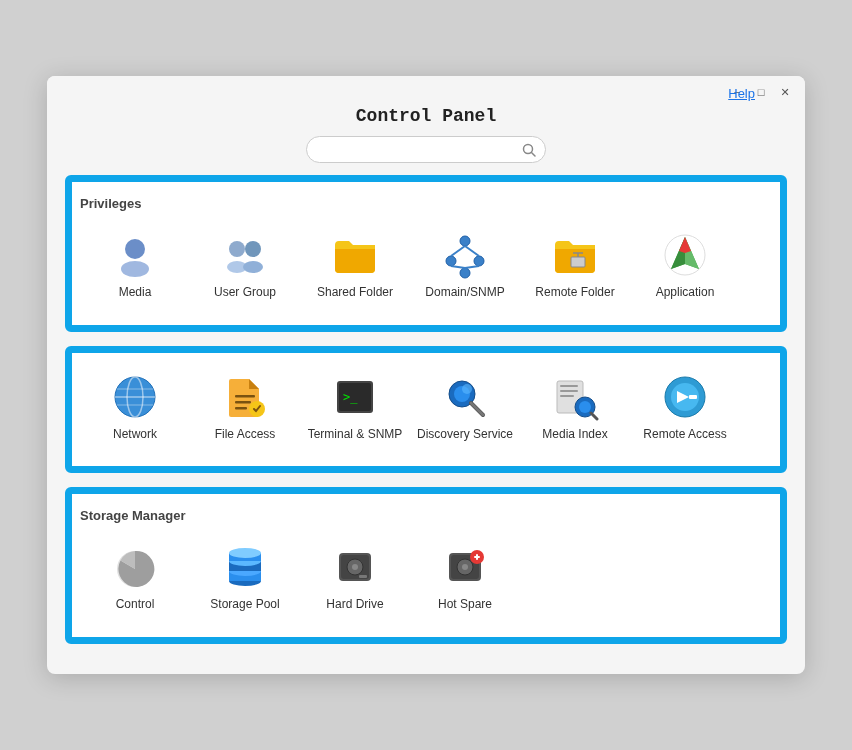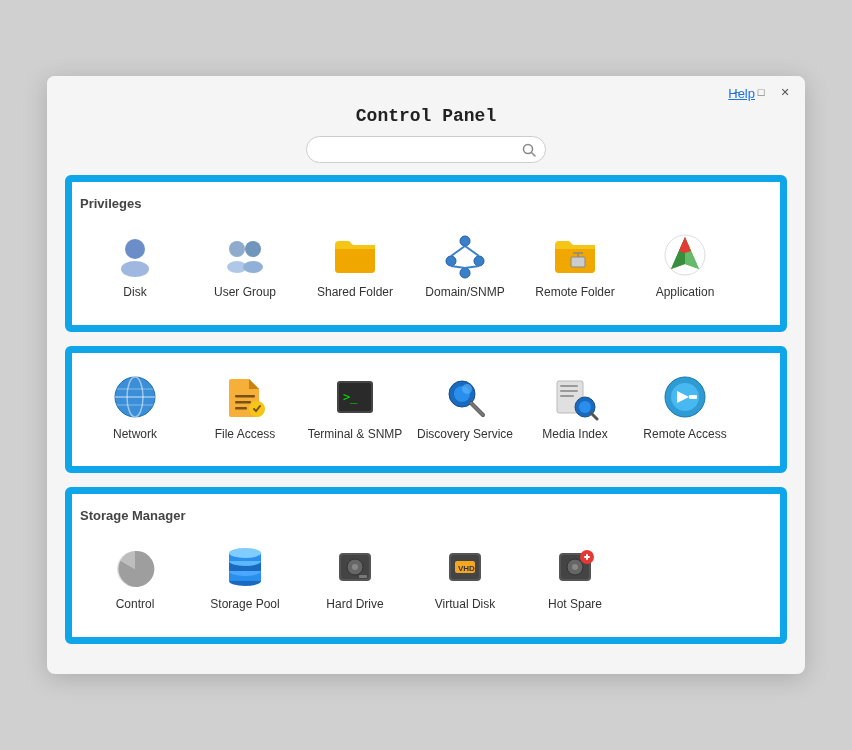--- a/index.html
+++ b/index.html
@@ -174,21 +174,21 @@
       <div class="section-title">Privileges</div>
       <div class="icon-grid">
 
         <div class="icon-item">
           <div class="icon-img">
             <svg width="48" height="48" viewBox="0 0 48 48">
               <circle cx="24" cy="18" r="10" fill="#6b8ec8"></circle>
               <ellipse cx="24" cy="38" rx="14" ry="8" fill="#a0b8e0"></ellipse>
             </svg>
           </div>
-          <span class="icon-label">Disk</span>
+          <span class="icon-label">Media</span>
         </div>
 
         <div class="icon-item">
           <div class="icon-img">
             <svg width="48" height="48" viewBox="0 0 48 48">
               <circle cx="16" cy="18" r="8" fill="#8eaacd"></circle>
               <circle cx="32" cy="18" r="8" fill="#7096bb"></circle>
               <ellipse cx="16" cy="36" rx="10" ry="6" fill="#b0c8e8"></ellipse>
               <ellipse cx="32" cy="36" rx="10" ry="6" fill="#90b0d8"></ellipse>
             </svg>
@@ -378,32 +378,20 @@
               <rect x="8" y="10" width="32" height="28" rx="4" fill="#555"></rect>
               <rect x="10" y="12" width="28" height="24" rx="3" fill="#444"></rect>
               <circle cx="24" cy="24" r="8" fill="#666" stroke="#333" stroke-width="1"></circle>
               <circle cx="24" cy="24" r="3" fill="#888"></circle>
               <rect x="28" y="32" width="8" height="3" rx="1" fill="#777"></rect>
             </svg>
           </div>
           <span class="icon-label">Hard Drive</span>
         </div>
 
-        <div class="icon-item">
-          <div class="icon-img">
-            <svg width="48" height="48" viewBox="0 0 48 48">
-              <rect x="8" y="10" width="32" height="28" rx="4" fill="#555"></rect>
-              <rect x="10" y="12" width="28" height="24" rx="3" fill="#444"></rect>
-
-              <rect x="14" y="18" width="20" height="12" rx="2" fill="#f5a623"></rect>
-              <text x="17" y="28" font-size="8" fill="#333" font-weight="bold" font-family="Arial">VHD</text>
-            </svg>
-          </div>
-          <span class="icon-label">Virtual Disk</span>
-        </div>
 
 
         <div class="icon-item">
           <div class="icon-img">
             <svg width="48" height="48" viewBox="0 0 48 48">
               <rect x="8" y="10" width="32" height="28" rx="4" fill="#555"></rect>
               <rect x="10" y="12" width="28" height="24" rx="3" fill="#444"></rect>
               <circle cx="24" cy="24" r="8" fill="#666" stroke="#333" stroke-width="1"></circle>
               <circle cx="24" cy="24" r="3" fill="#888"></circle>
 

